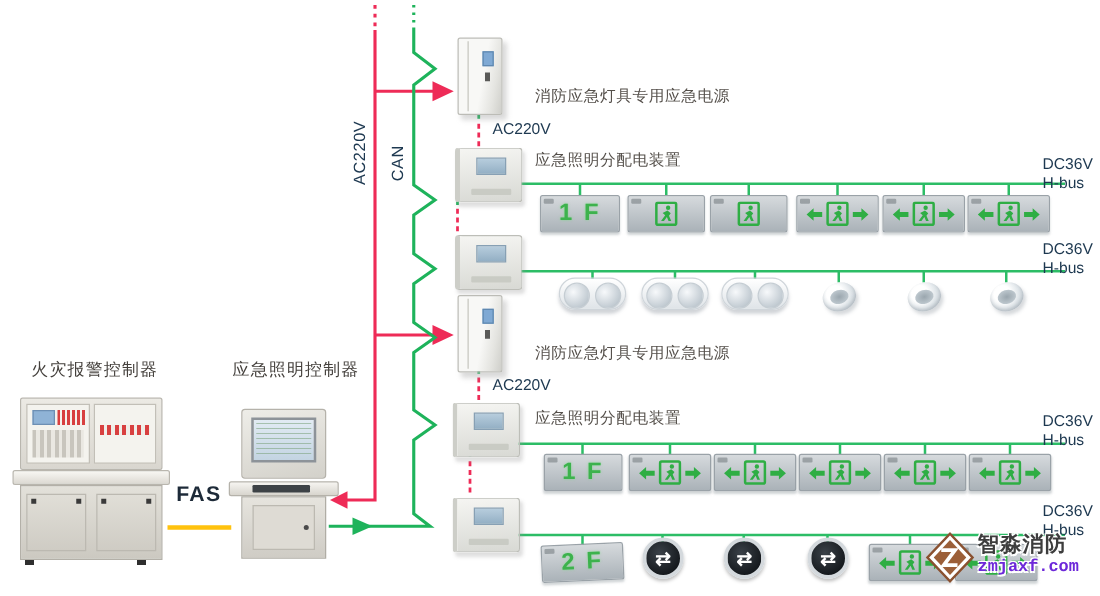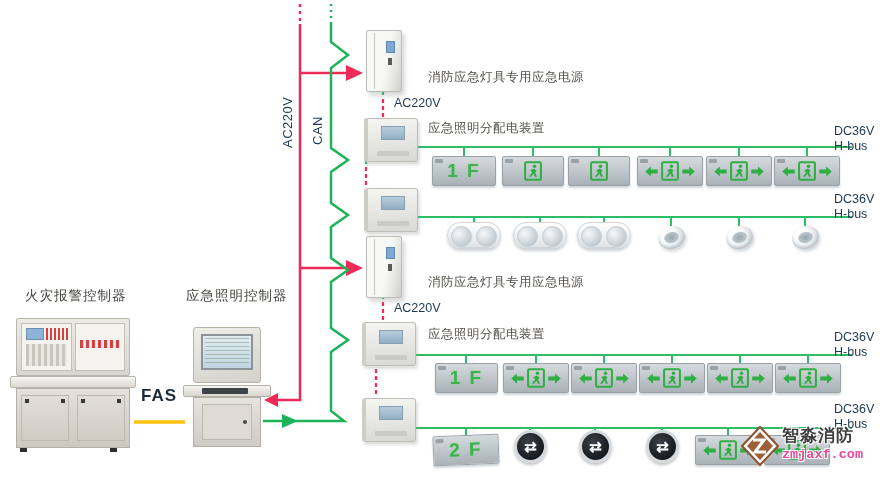--- a/index.html
+++ b/index.html
@@ -104,21 +104,21 @@
   .k-body{position:absolute;left:10px;top:70px;width:68px;height:50px;border:1px solid #b0ada5;
     background:linear-gradient(180deg,#e6e4de,#cfccc5);}
   .k-door{position:absolute;left:8px;top:6px;right:8px;bottom:6px;border:1px solid #bcb9b1;background:#dedbd4;}
   .k-door::after{content:"";position:absolute;right:4px;top:45%;width:4px;height:4px;background:#4a4a4a;border-radius:50%;}
 
   
   .watermark{position:absolute;left:740px;top:424px;display:flex;align-items:flex-start;z-index:5;}
   .wm-text{margin-left:2px;}
   .wm-name{font-size:17px;font-weight:700;color:#3d3d3d;letter-spacing:1px;
     text-shadow:-1px -1px 0 #fff,1px -1px 0 #fff,-1px 1px 0 #fff,1px 1px 0 #fff;}
-  .wm-site{font-size:13.5px;font-weight:700;color:#ec4899;font-family:"Liberation Mono",monospace;
+  .wm-site{font-size:13.5px;font-weight:700;color:#6d28d9;font-family:"Liberation Mono",monospace;
     text-shadow:-1px -1px 0 #fff,1px -1px 0 #fff,-1px 1px 0 #fff,1px 1px 0 #fff;}
 </style>
 </head>
 <body>
 
 <div id="stage">
 
   <svg width="0" height="0" style="position:absolute" aria-hidden="true">
     <symbol id="sym-man" viewBox="0 0 24 24">
       <rect x="2.5" y="1.5" width="19" height="21" rx="1.5" fill="none" stroke="currentColor" stroke-width="2.4"></rect>

